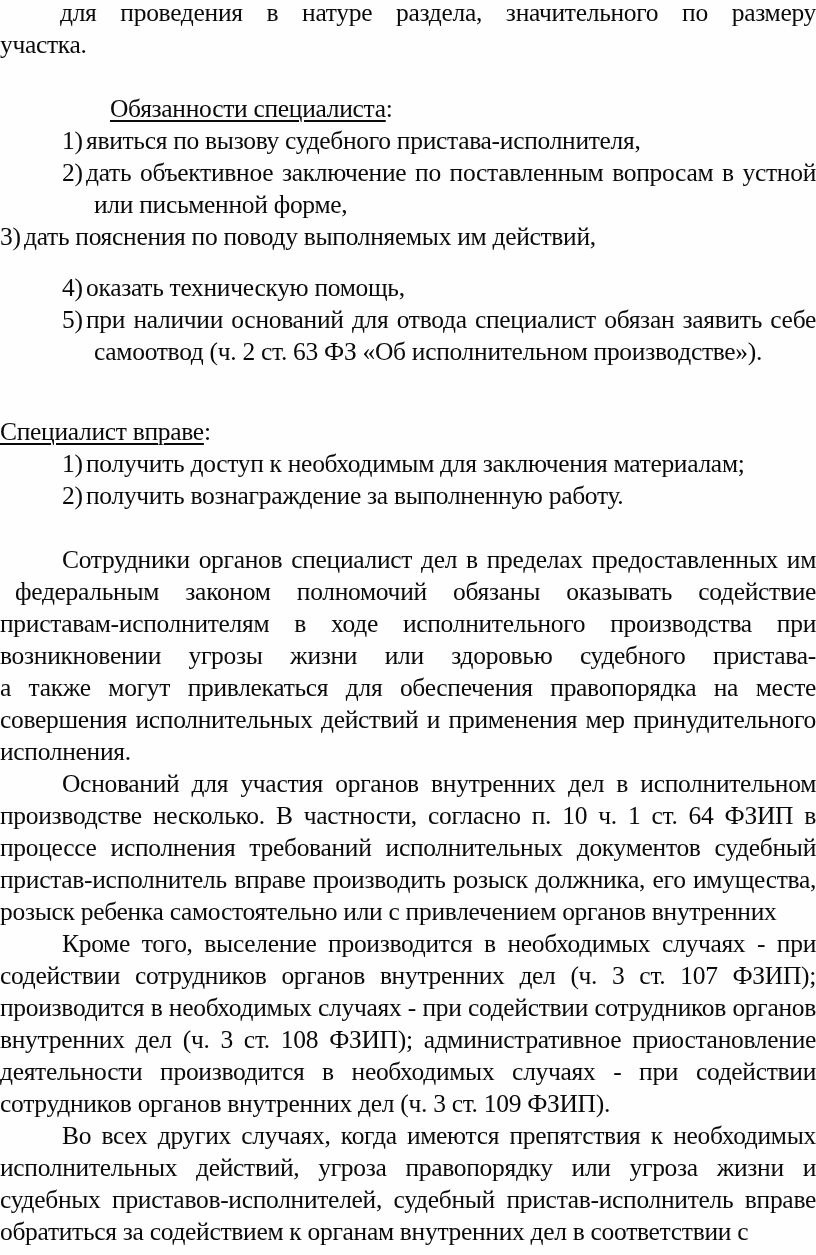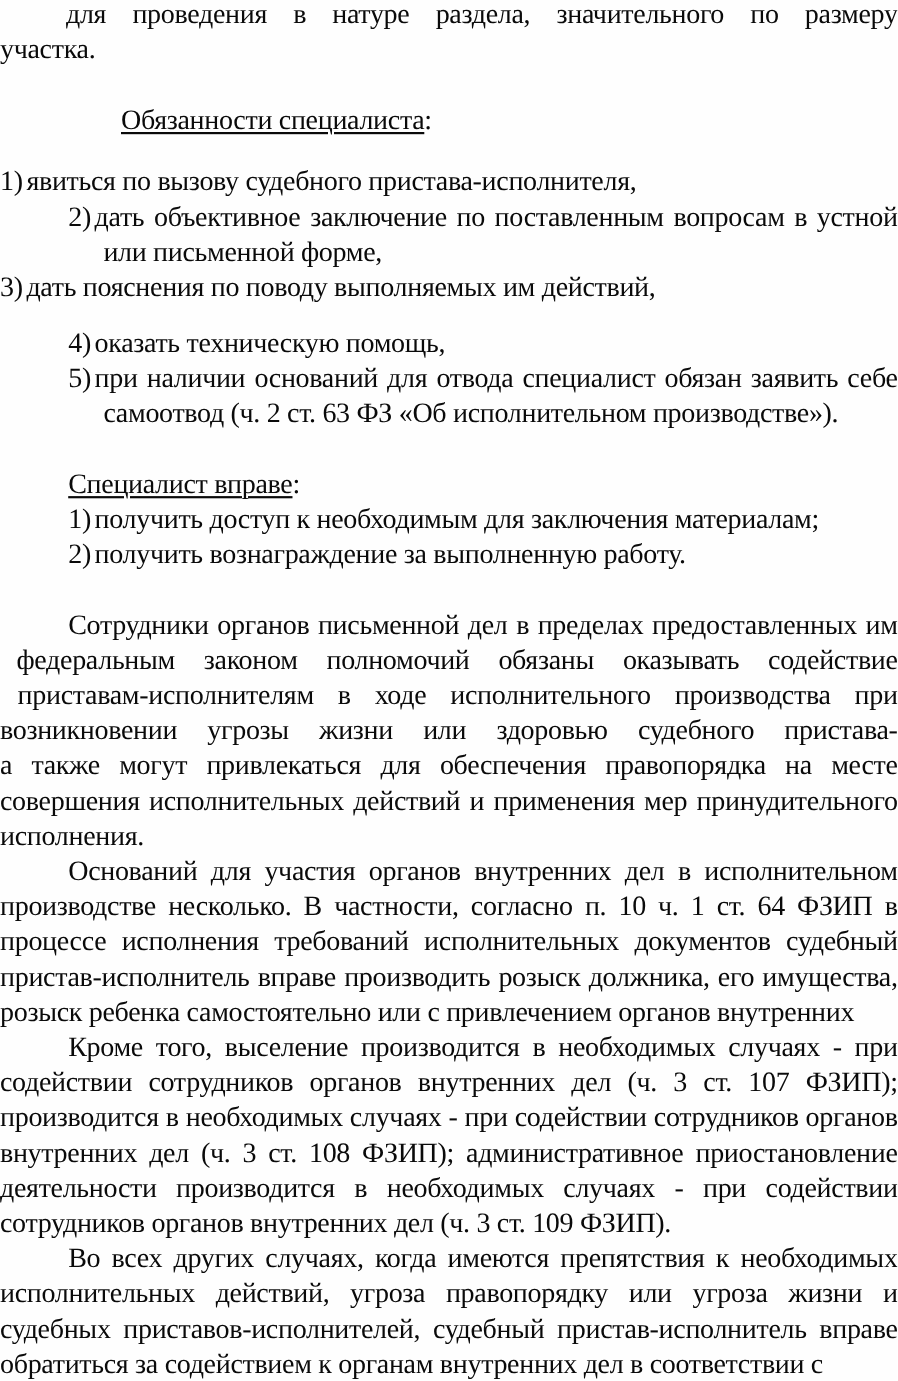--- a/index.html
+++ b/index.html
@@ -51,35 +51,35 @@
 </style>
 </head>
 <body>
 
 <div class="page">
   <div class="doc">
       <div class="line justify" style="padding-left: 60px; width: 756px;"><span>для проведения в натуре раздела, значительного по размеру земельного</span></div>
       <div class="line" style="padding-left: 0px;"><span>участка.</span></div>
       <div class="blank"></div>
       <div class="line" style="padding-left: 62px; width: 754px; margin-left: 48px;"><span class="u">Обязанности специалиста</span><span>:</span></div>
-      <div class="line" style="width: 754px; margin-top: 24px;"><span class="num">1)</span><span>явиться по вызову судебного пристава-исполнителя,</span></div>
+      <div class="line" style="padding-left: 62px; width: 754px;"><span class="num">1)</span><span>явиться по вызову судебного пристава-исполнителя,</span></div>
       <div class="line justify" style="padding-left: 62px; width: 754px;"><span class="num">2)</span><span>дать объективное заключение по поставленным вопросам в устной</span></div>
       <div class="line" style="padding-left: 94px; width: 722px;"><span>или письменной форме,</span></div>
       <div class="line" style="width: 754px;"><span class="num">3)</span><span>дать пояснения по поводу выполняемых им действий,</span></div>
       <div class="line" style="padding-left: 62px; width: 754px; margin-top: 19px;"><span class="num">4)</span><span>оказать техническую помощь,</span></div>
       <div class="line justify" style="padding-left: 62px; width: 754px;"><span class="num">5)</span><span>при наличии оснований для отвода специалист обязан заявить себе</span></div>
       <div class="line" style="padding-left: 94px; width: 722px;"><span>самоотвод (ч. 2 ст. 63 ФЗ «Об исполнительном производстве»).</span></div>
       <div class="blank"></div>
-      <div class="line" style="padding-left: 62px; width: 754px;"><span class="u">Специалист вправе</span><span>:</span></div>
+      <div class="line" style="width: 754px; margin-top: 16px;"><span class="u">Специалист вправе</span><span>:</span></div>
       <div class="line" style="padding-left: 62px; width: 754px;"><span class="num">1)</span><span>получить доступ к необходимым для заключения материалам;</span></div>
       <div class="line" style="padding-left: 62px; width: 754px;"><span class="num">2)</span><span>получить вознаграждение за выполненную работу.</span></div>
       <div class="blank"></div>
-      <div class="line justify" style="padding-left: 62px; width: 754px;"><span>Сотрудники органов письменной дел в пределах предоставленных им</span></div>
+      <div class="line justify" style="padding-left: 62px; width: 754px;"><span>Сотрудники органов специалист дел в пределах предоставленных им</span></div>
       <div class="line justify" style="padding-left: 15px;"><span>федеральным законом полномочий обязаны оказывать содействие судебным</span></div>
-      <div class="line justify" style="padding-left: 0px; margin-left: 16px;"><span>приставам-исполнителям в ходе исполнительного производства при</span></div>
+      <div class="line justify" style="padding-left: 0px;"><span>приставам-исполнителям в ходе исполнительного производства при</span></div>
       <div class="line justify" style="padding-left: 0px;"><span>возникновении угрозы жизни или здоровью судебного пристава-исполнителя,</span></div>
       <div class="line justify" style="padding-left: 0px;"><span>а также могут привлекаться для обеспечения правопорядка на месте</span></div>
       <div class="line justify" style="padding-left: 0px;"><span>совершения исполнительных действий и применения мер принудительного</span></div>
       <div class="line" style="padding-left: 0px;"><span>исполнения.</span></div>
       <div class="line justify" style="padding-left: 62px; width: 754px;"><span>Оснований для участия органов внутренних дел в исполнительном</span></div>
       <div class="line justify" style="padding-left: 0px;"><span>производстве несколько. В частности, согласно п. 10 ч. 1 ст. 64 ФЗИП в</span></div>
       <div class="line justify" style="padding-left: 0px;"><span>процессе исполнения требований исполнительных документов судебный</span></div>
       <div class="line justify" style="padding-left: 0px;"><span>пристав-исполнитель вправе производить розыск должника, его имущества,</span></div>
       <div class="line" style="padding-left: 0px;"><span>розыск ребенка самостоятельно или с привлечением органов внутренних дел.</span></div>
       <div class="line justify" style="padding-left: 62px; width: 754px;"><span>Кроме того, выселение производится в необходимых случаях - при</span></div>

